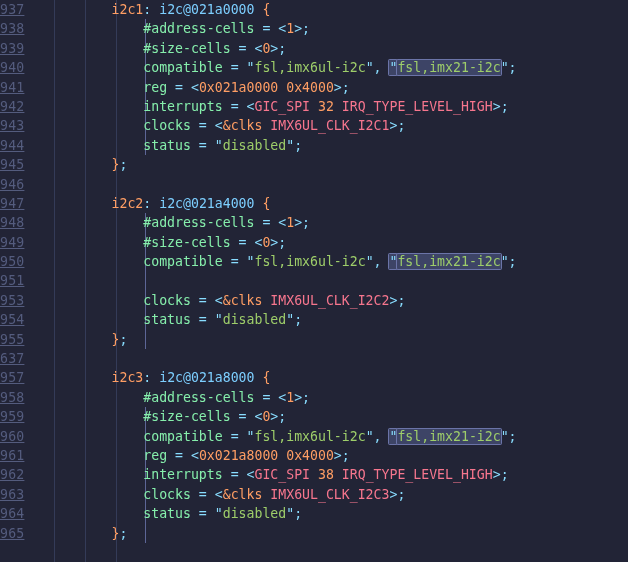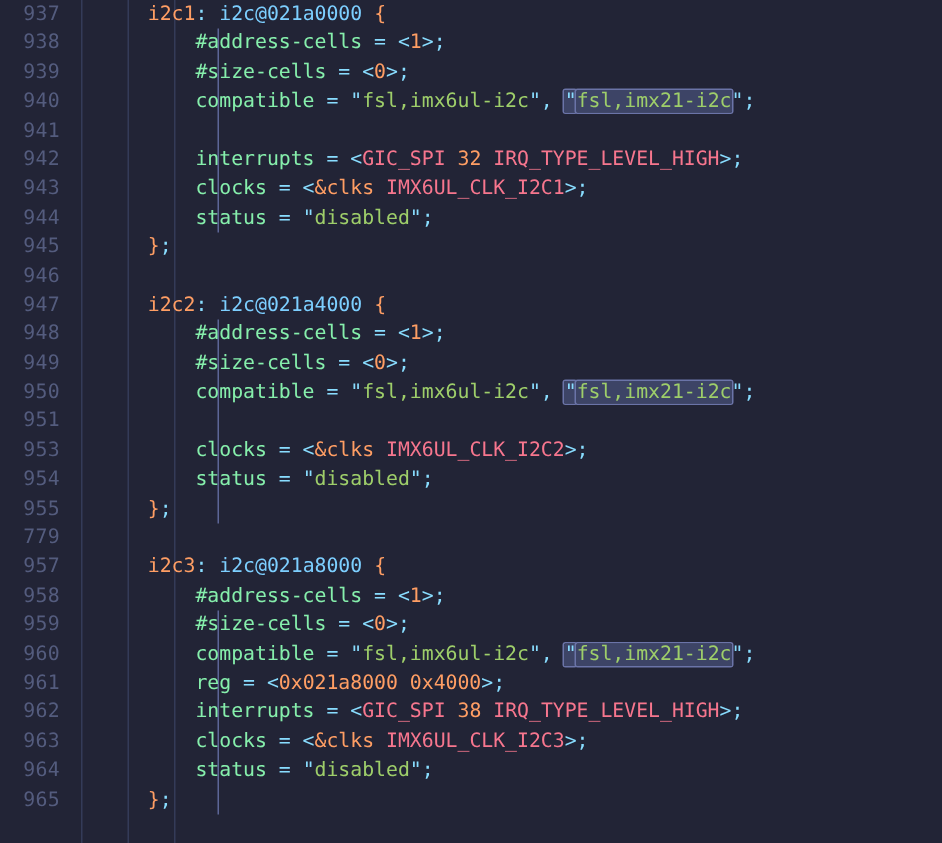--- a/index.html
+++ b/index.html
@@ -49,28 +49,28 @@
     position: relative;
     height: 19.4px;
     line-height: 19.4px;
     white-space: pre;
     font-size: 13.2px;
   }
   .ln {
     position: absolute;
     left: 0;
     width: 40px;
-    text-align: right;
     color: #545c7e;
     font-size: 13.2px;
     letter-spacing: 0.2px;
+    text-decoration: underline;
   }
   .code {
     position: absolute;
-    left: 35px;
+    left: 48px;
     color: #c0caf5;
   }
 
   
   .t-label  { color: #ff9e64; }            
   .t-node   { color: #7dcfff; }            
   .t-brace  { color: #ff9e64; }            
   .t-prop   { color: #86efac; }            
   .t-punc   { color: #89ddff; }            
   .t-str    { color: #9ece6a; }            
@@ -98,35 +98,35 @@
       <div class="guide-active" style="top: 19.4px; height: 135.8px;"></div>
       <div class="guide-active" style="top: 213.4px; height: 135.8px;"></div>
       <div class="guide-active" style="top: 407.4px; height: 135.8px;"></div>
     </div>
 
   <div class="rows" id="rows">
       <div class="row"><span class="ln">937</span><span class="code"><span>        </span><span class="t-label">i2c1</span><span class="t-punc">: </span><span class="t-node">i2c@021a0000</span><span class="t-prop"> </span><span class="t-brace">{</span></span></div>
       <div class="row"><span class="ln">938</span><span class="code"><span>            </span><span class="t-prop">#address-cells </span><span class="t-punc">= &lt;</span><span class="t-num">1</span><span class="t-punc">&gt;;</span></span></div>
       <div class="row"><span class="ln">939</span><span class="code"><span>            </span><span class="t-prop">#size-cells </span><span class="t-punc">= &lt;</span><span class="t-num">0</span><span class="t-punc">&gt;;</span></span></div>
       <div class="row"><span class="ln">940</span><span class="code"><span>            </span><span class="t-prop">compatible </span><span class="t-punc">= </span><span class="t-punc">"</span><span class="t-str">fsl,imx6ul-i2c</span><span class="t-punc">"</span><span class="t-punc">, </span><span class="t-punc match">"</span><span class="t-str match">fsl,imx21-i2c</span><span class="t-punc">"</span><span class="t-punc">;</span></span></div>
-      <div class="row"><span class="ln">941</span></div>
+      <div class="row"><span class="ln">941</span><span class="code"><span>            </span><span class="t-prop">reg </span><span class="t-punc">= &lt;</span><span class="t-num">0x021a0000 0x4000</span><span class="t-punc">&gt;;</span></span></div>
       <div class="row"><span class="ln">942</span><span class="code"><span>            </span><span class="t-prop">interrupts </span><span class="t-punc">= &lt;</span><span class="t-macro">GIC_SPI</span><span class="t-prop"> </span><span class="t-num">32</span><span class="t-prop"> </span><span class="t-macro">IRQ_TYPE_LEVEL_HIGH</span><span class="t-punc">&gt;;</span></span></div>
       <div class="row"><span class="ln">943</span><span class="code"><span>            </span><span class="t-prop">clocks </span><span class="t-punc">= &lt;</span><span class="t-ref">&amp;clks</span><span class="t-prop"> </span><span class="t-macro">IMX6UL_CLK_I2C1</span><span class="t-punc">&gt;;</span></span></div>
       <div class="row"><span class="ln">944</span><span class="code"><span>            </span><span class="t-prop">status </span><span class="t-punc">= </span><span class="t-punc">"</span><span class="t-str">disabled</span><span class="t-punc">"</span><span class="t-punc">;</span></span></div>
       <div class="row"><span class="ln">945</span><span class="code"><span>        </span><span class="t-brace">}</span><span class="t-punc">;</span></span></div>
       <div class="row"><span class="ln">946</span><span class="code"></span></div>
       <div class="row"><span class="ln">947</span><span class="code"><span>        </span><span class="t-label">i2c2</span><span class="t-punc">: </span><span class="t-node">i2c@021a4000</span><span class="t-prop"> </span><span class="t-brace">{</span></span></div>
       <div class="row"><span class="ln">948</span><span class="code"><span>            </span><span class="t-prop">#address-cells </span><span class="t-punc">= &lt;</span><span class="t-num">1</span><span class="t-punc">&gt;;</span></span></div>
       <div class="row"><span class="ln">949</span><span class="code"><span>            </span><span class="t-prop">#size-cells </span><span class="t-punc">= &lt;</span><span class="t-num">0</span><span class="t-punc">&gt;;</span></span></div>
       <div class="row"><span class="ln">950</span><span class="code"><span>            </span><span class="t-prop">compatible </span><span class="t-punc">= </span><span class="t-punc">"</span><span class="t-str">fsl,imx6ul-i2c</span><span class="t-punc">"</span><span class="t-punc">, </span><span class="t-punc match">"</span><span class="t-str match">fsl,imx21-i2c</span><span class="t-punc">"</span><span class="t-punc">;</span></span></div>
       <div class="row"><span class="ln">951</span></div>
       <div class="row"><span class="ln">953</span><span class="code"><span>            </span><span class="t-prop">clocks </span><span class="t-punc">= &lt;</span><span class="t-ref">&amp;clks</span><span class="t-prop"> </span><span class="t-macro">IMX6UL_CLK_I2C2</span><span class="t-punc">&gt;;</span></span></div>
       <div class="row"><span class="ln">954</span><span class="code"><span>            </span><span class="t-prop">status </span><span class="t-punc">= </span><span class="t-punc">"</span><span class="t-str">disabled</span><span class="t-punc">"</span><span class="t-punc">;</span></span></div>
       <div class="row"><span class="ln">955</span><span class="code"><span>        </span><span class="t-brace">}</span><span class="t-punc">;</span></span></div>
-      <div class="row"><span class="ln">779</span><span class="code"></span></div>
+      <div class="row"><span class="ln">637</span><span class="code"></span></div>
       <div class="row"><span class="ln">957</span><span class="code"><span>        </span><span class="t-label">i2c3</span><span class="t-punc">: </span><span class="t-node">i2c@021a8000</span><span class="t-prop"> </span><span class="t-brace">{</span></span></div>
       <div class="row"><span class="ln">958</span><span class="code"><span>            </span><span class="t-prop">#address-cells </span><span class="t-punc">= &lt;</span><span class="t-num">1</span><span class="t-punc">&gt;;</span></span></div>
       <div class="row"><span class="ln">959</span><span class="code"><span>            </span><span class="t-prop">#size-cells </span><span class="t-punc">= &lt;</span><span class="t-num">0</span><span class="t-punc">&gt;;</span></span></div>
       <div class="row"><span class="ln">960</span><span class="code"><span>            </span><span class="t-prop">compatible </span><span class="t-punc">= </span><span class="t-punc">"</span><span class="t-str">fsl,imx6ul-i2c</span><span class="t-punc">"</span><span class="t-punc">, </span><span class="t-punc match">"</span><span class="t-str match">fsl,imx21-i2c</span><span class="t-punc">"</span><span class="t-punc">;</span></span></div>
       <div class="row"><span class="ln">961</span><span class="code"><span>            </span><span class="t-prop">reg </span><span class="t-punc">= &lt;</span><span class="t-num">0x021a8000 0x4000</span><span class="t-punc">&gt;;</span></span></div>
       <div class="row"><span class="ln">962</span><span class="code"><span>            </span><span class="t-prop">interrupts </span><span class="t-punc">= &lt;</span><span class="t-macro">GIC_SPI</span><span class="t-prop"> </span><span class="t-num">38</span><span class="t-prop"> </span><span class="t-macro">IRQ_TYPE_LEVEL_HIGH</span><span class="t-punc">&gt;;</span></span></div>
       <div class="row"><span class="ln">963</span><span class="code"><span>            </span><span class="t-prop">clocks </span><span class="t-punc">= &lt;</span><span class="t-ref">&amp;clks</span><span class="t-prop"> </span><span class="t-macro">IMX6UL_CLK_I2C3</span><span class="t-punc">&gt;;</span></span></div>
       <div class="row"><span class="ln">964</span><span class="code"><span>            </span><span class="t-prop">status </span><span class="t-punc">= </span><span class="t-punc">"</span><span class="t-str">disabled</span><span class="t-punc">"</span><span class="t-punc">;</span></span></div>
       <div class="row"><span class="ln">965</span><span class="code"><span>        </span><span class="t-brace">}</span><span class="t-punc">;</span></span></div>
     </div>

